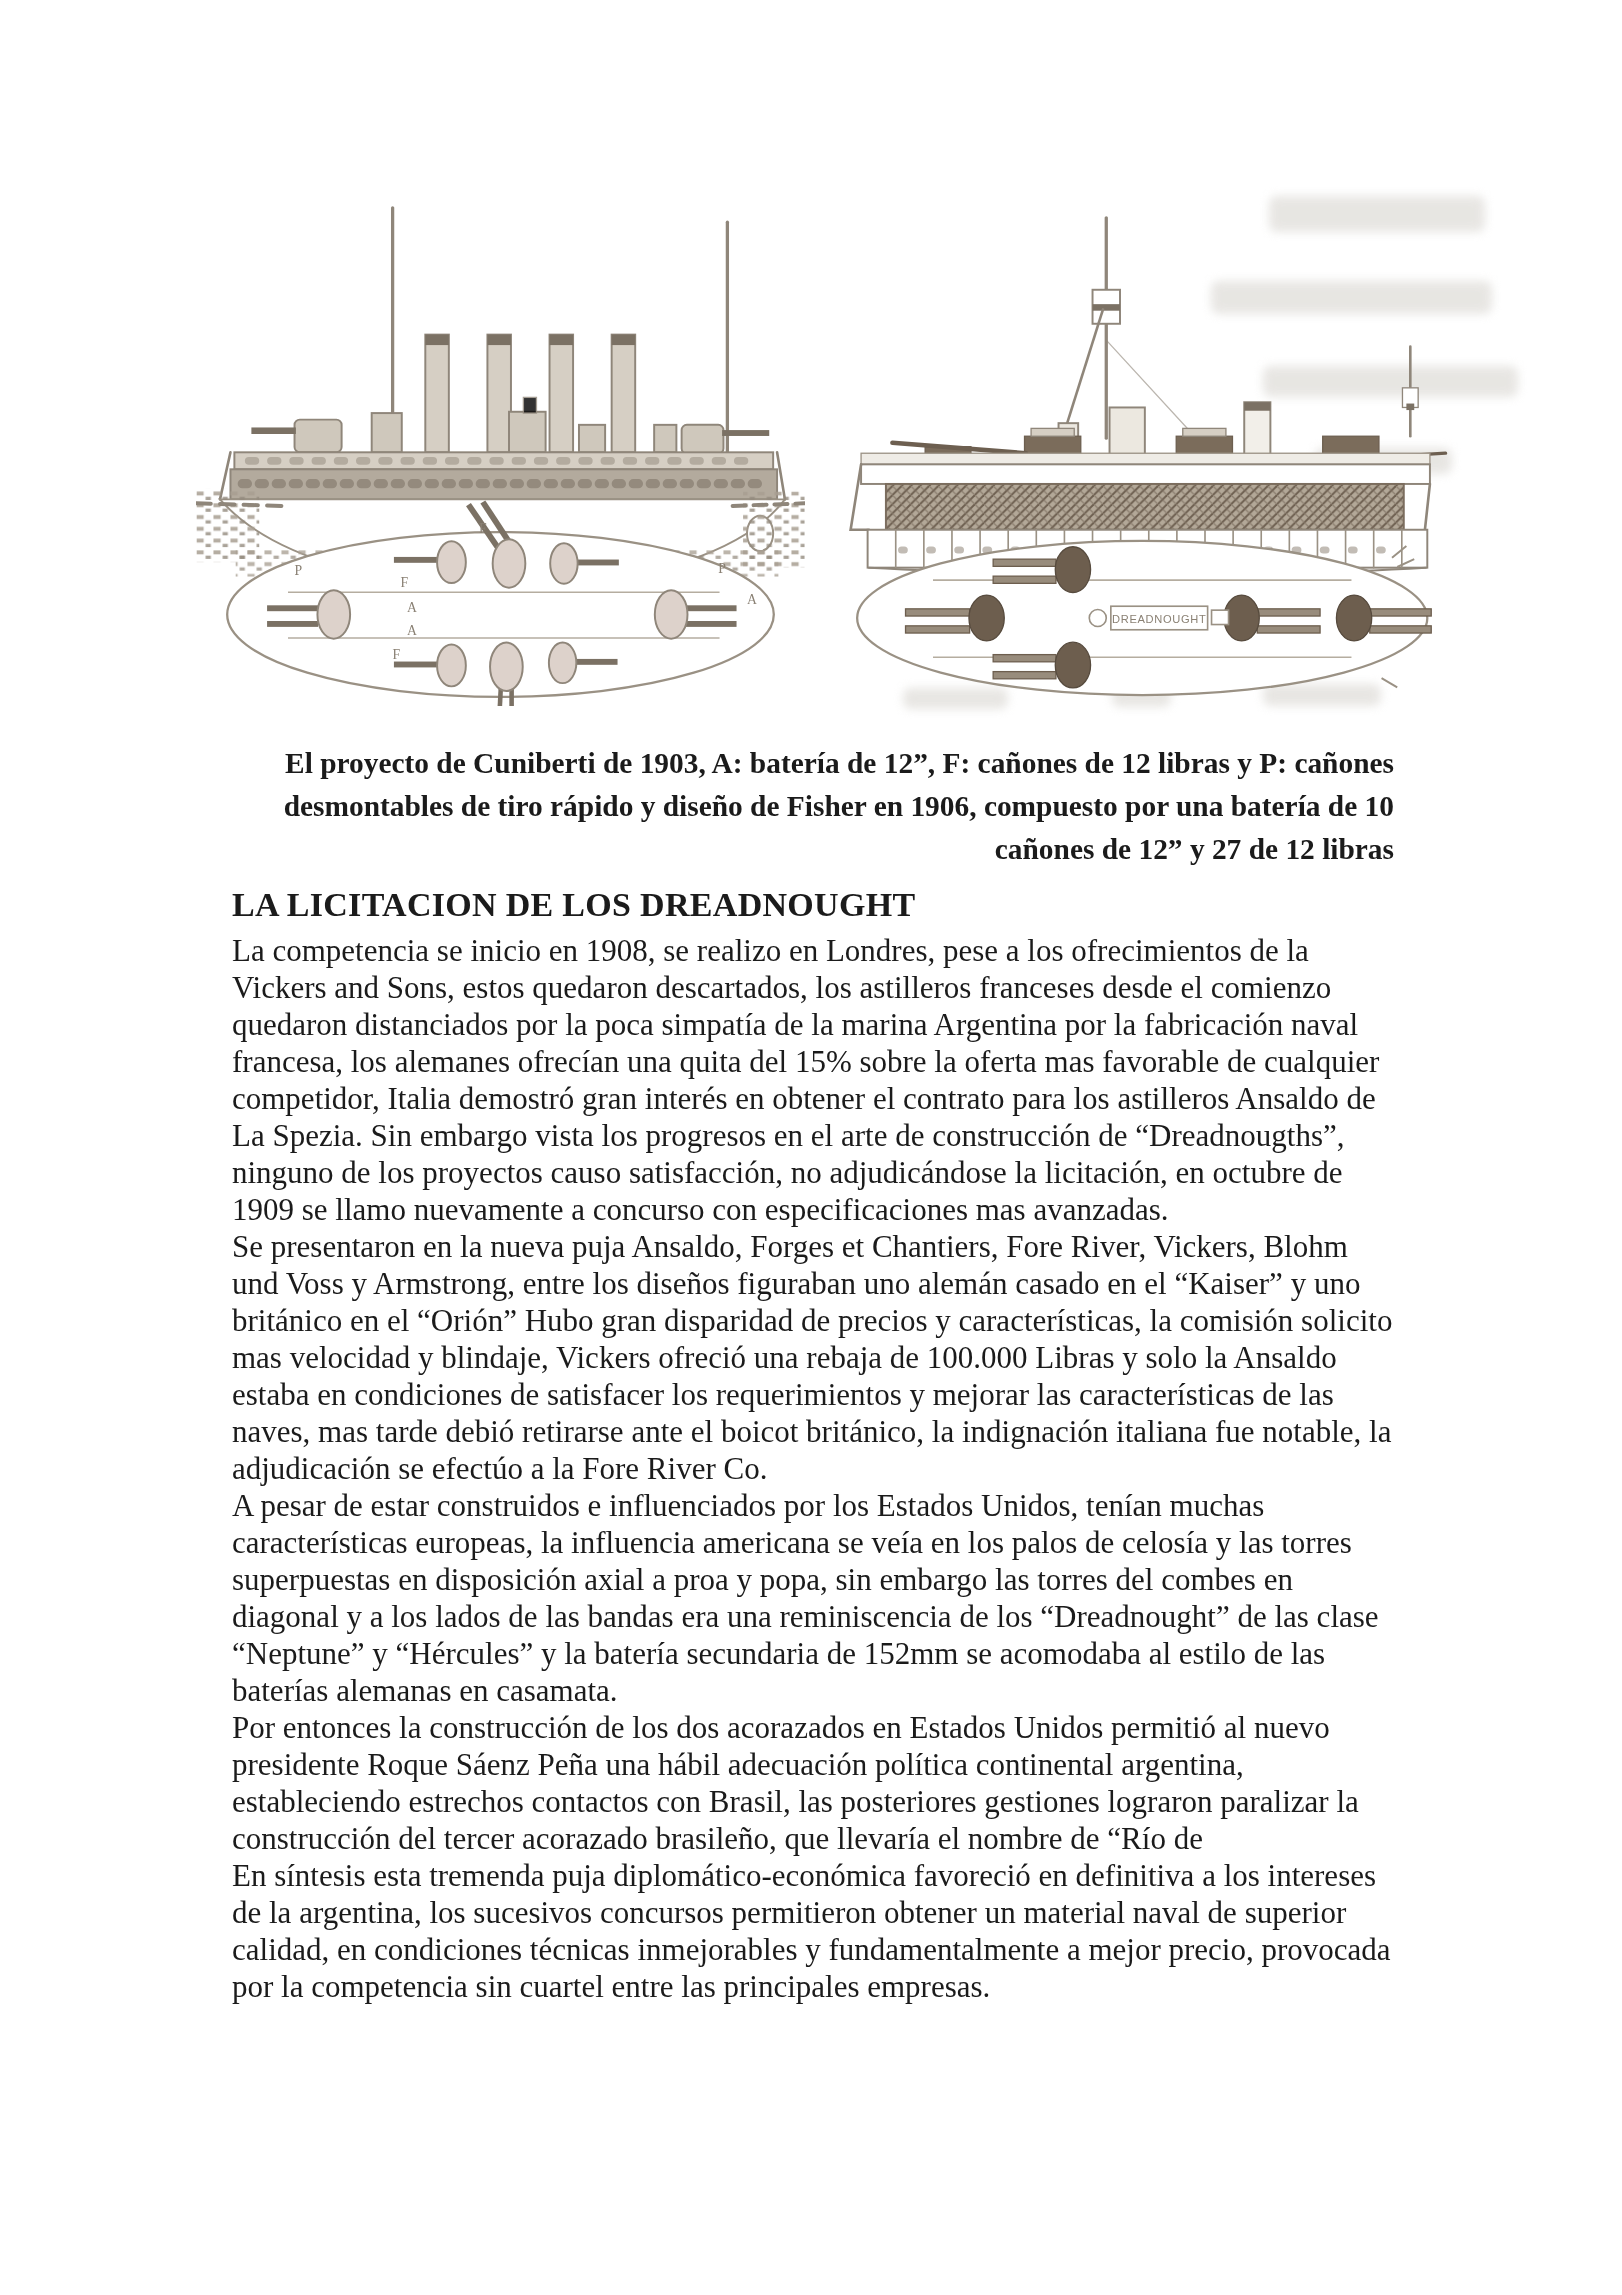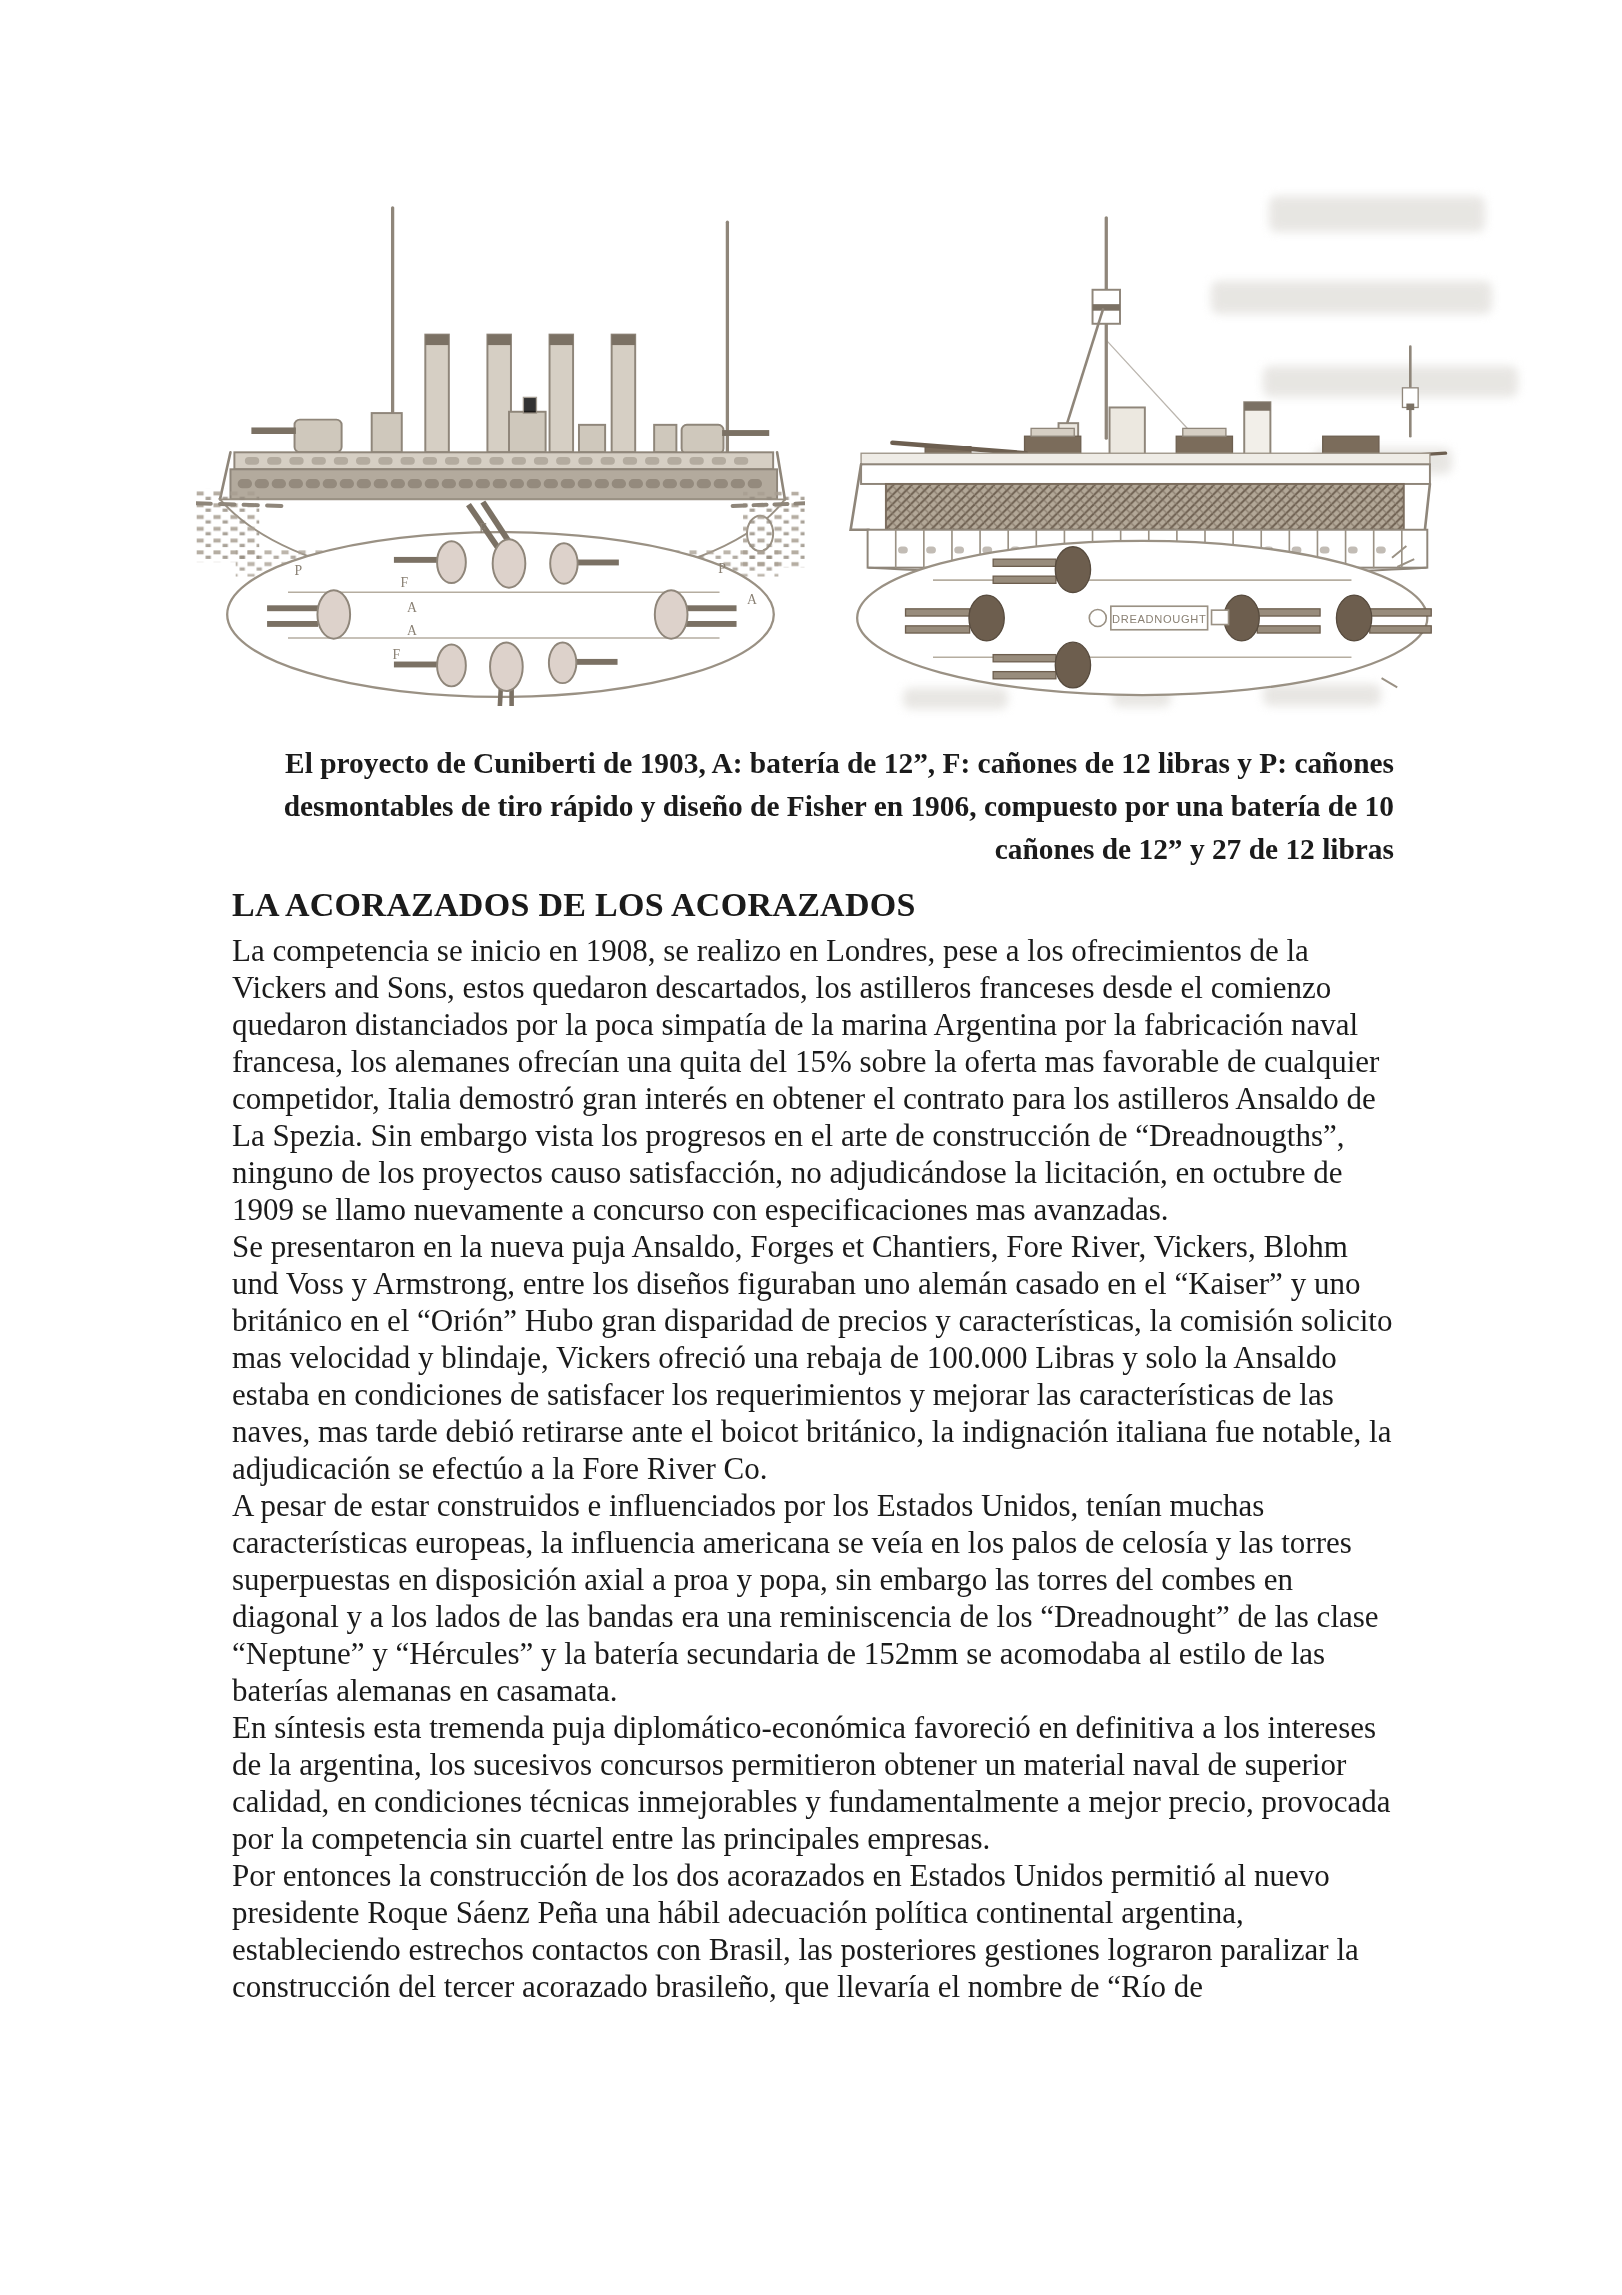--- a/index.html
+++ b/index.html
@@ -217,24 +217,24 @@
     <rect x="586" y="638" width="26" height="22" fill="#ffffff" stroke="#9a9184" stroke-width="2.5"></rect>
     <text x="506" y="657" text-anchor="middle" font-size="17" letter-spacing="1" fill="#8a8174" font-family="Liberation Sans, sans-serif">DREADNOUGHT</text>
 
     <path d="M862,558 l22,-18 M870,572 l26,-12" stroke="#9a9184" stroke-width="3" fill="none"></path>
     <path d="M846,742 l24,14" stroke="#9a9184" stroke-width="3" fill="none"></path>
   </g>
 </svg>
 
 <div id="caption">El proyecto de Cuniberti de 1903, A: batería de 12”, F: cañones de 12 libras y P: cañones desmontables de tiro rápido y diseño de Fisher en 1906, compuesto por una batería de 10 cañones de 12” y 27 de 12 libras</div>
 
-<div id="heading">LA ACORAZADOS DE LOS ACORAZADOS</div>
+<div id="heading">LA LICITACION DE LOS DREADNOUGHT</div>
 
 <div id="bodytext">
   <p class="para">La competencia se inicio en 1908, se realizo en Londres, pese a los ofrecimientos de la Vickers and Sons, estos quedaron descartados, los astilleros franceses desde el comienzo quedaron distanciados por la poca simpatía de la marina Argentina por la fabricación naval francesa, los alemanes ofrecían una quita del 15% sobre la oferta mas favorable de cualquier competidor, Italia demostró gran interés en obtener el contrato para los astilleros Ansaldo de La Spezia. Sin embargo vista los progresos en el arte de construcción de “Dreadnougths”, ninguno de los proyectos causo satisfacción, no adjudicándose la licitación, en octubre de 1909 se llamo nuevamente a concurso con especificaciones mas avanzadas.</p>
   <p class="para">Se presentaron en la nueva puja Ansaldo, Forges et Chantiers, Fore River, Vickers, Blohm und Voss y Armstrong, entre los diseños figuraban uno alemán casado en el “Kaiser” y uno británico en el “Orión” Hubo gran disparidad de precios  y características, la comisión solicito mas velocidad y blindaje, Vickers ofreció una rebaja de 100.000 Libras y solo la Ansaldo estaba en condiciones de satisfacer los requerimientos y mejorar las características de las naves, mas tarde debió retirarse  ante el boicot británico, la indignación italiana fue notable, la adjudicación se efectúo a la Fore River Co.</p>
   <p class="para">A pesar de estar construidos e influenciados por los Estados Unidos, tenían muchas características europeas, la influencia americana se veía en los palos de celosía y las torres superpuestas en disposición axial a proa y popa, sin embargo las torres del combes en diagonal y a los lados de las bandas era una reminiscencia de los “Dreadnought” de las clase “Neptune” y “Hércules” y la batería secundaria de 152mm se acomodaba al estilo de las baterías alemanas en casamata.</p>
+  <p class="para">Por entonces la construcción de los dos acorazados en Estados Unidos permitió al nuevo presidente Roque Sáenz Peña una hábil adecuación política continental argentina, estableciendo estrechos contactos con Brasil, las posteriores gestiones lograron paralizar la construcción del tercer acorazado brasileño, que llevaría el nombre de “Río de</p>
   <p class="para">En síntesis esta tremenda puja diplomático-económica favoreció en definitiva a los intereses de la argentina, los sucesivos concursos permitieron obtener un material naval de superior calidad, en condiciones técnicas inmejorables y fundamentalmente a mejor precio, provocada por la competencia sin cuartel entre las principales empresas.</p>
-  <p class="para">Por entonces la construcción de los dos acorazados en Estados Unidos permitió al nuevo presidente Roque Sáenz Peña una hábil adecuación política continental argentina, estableciendo estrechos contactos con Brasil, las posteriores gestiones lograron paralizar la construcción del tercer acorazado brasileño, que llevaría el nombre de “Río de</p>
 </div>
 
 </div>
 
 
 </body></html>

